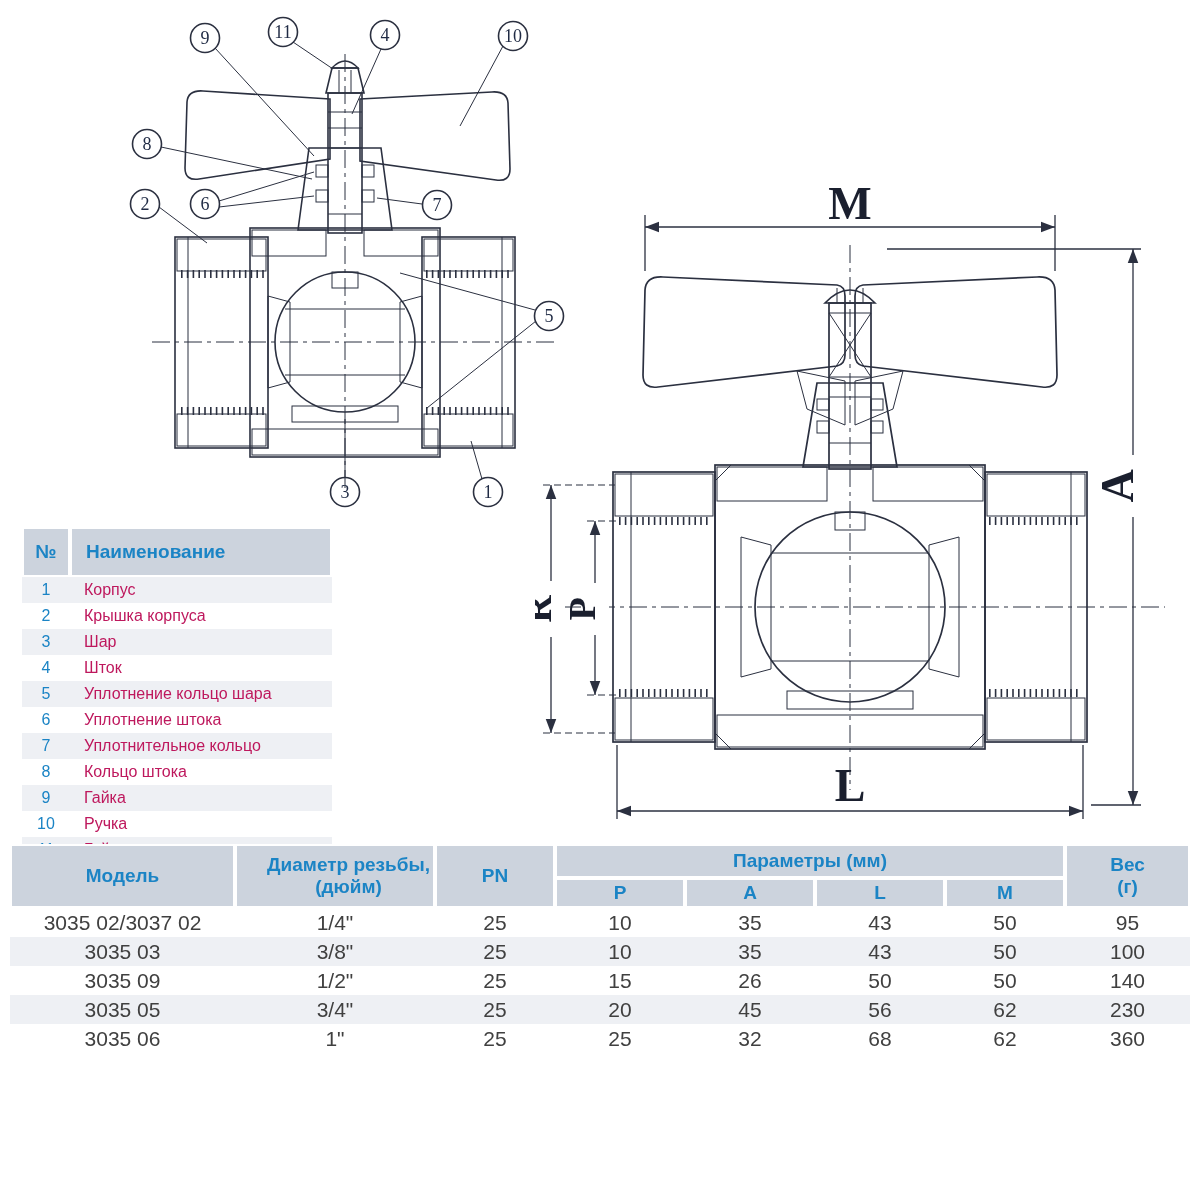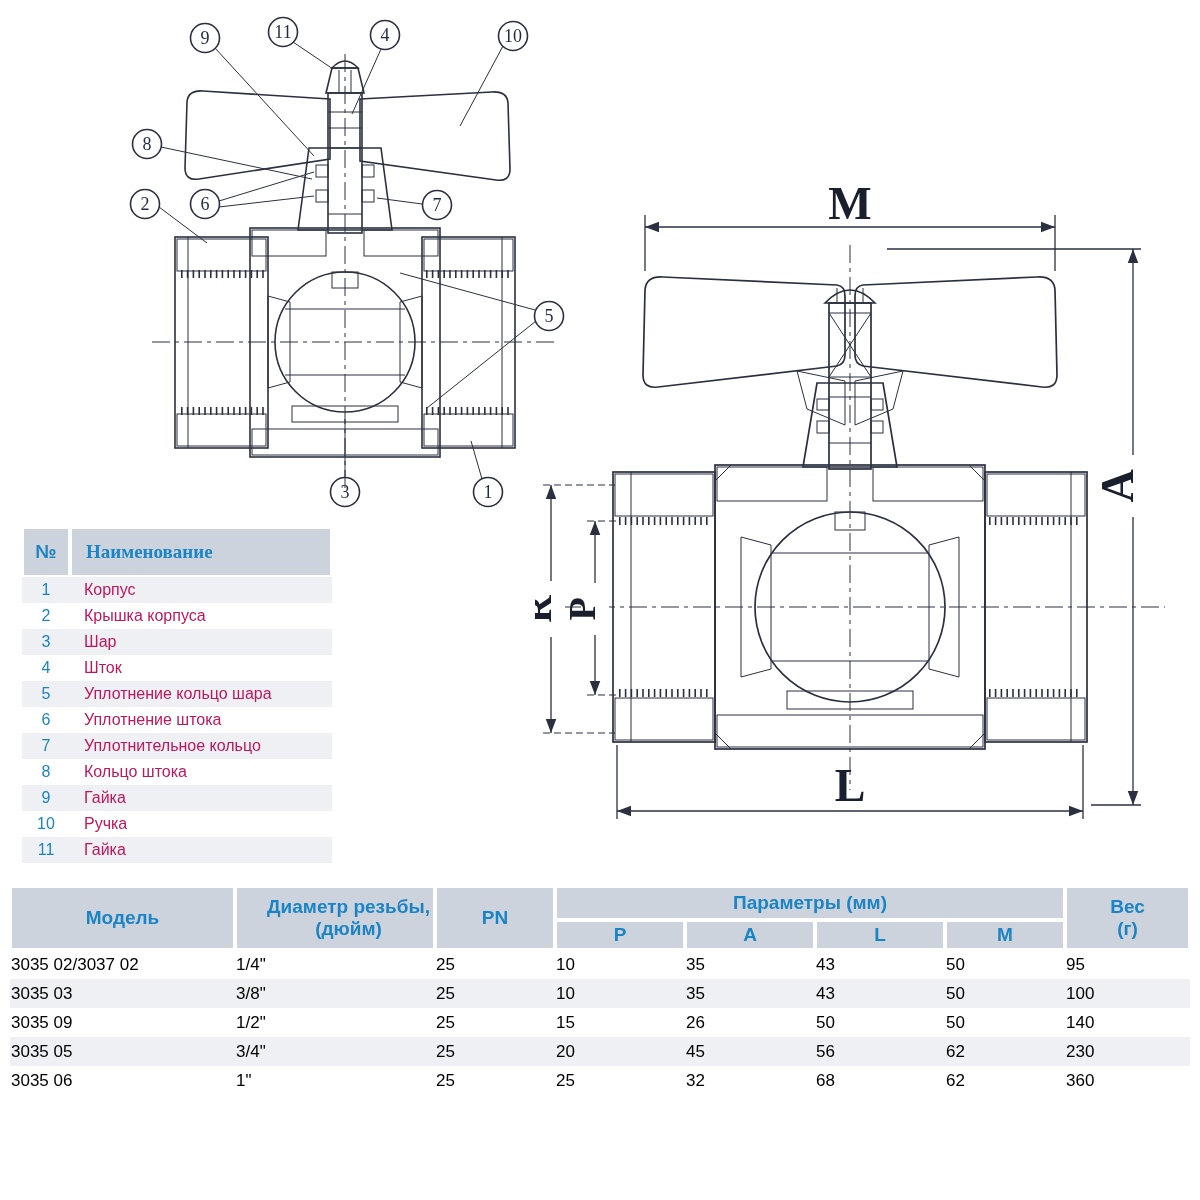--- a/index.html
+++ b/index.html
@@ -18,36 +18,36 @@
   .dimd {stroke:#2b3040;stroke-width:1.1;fill:none;stroke-dasharray:7 4;}
   .co-num{font-family:"Liberation Serif",serif;font-size:18px;fill:#1f2a44;text-anchor:middle;}
   .dimlblBig{font-family:"Liberation Serif",serif;font-size:46px;font-weight:bold;fill:#1a1f2e;text-anchor:middle;}
   .dimlbl   {font-family:"Liberation Serif",serif;font-size:38px;font-weight:bold;fill:#1a1f2e;text-anchor:middle;}
 
   
   .parts-table{position:absolute;left:22px;top:527px;width:310px;border-collapse:separate;border-spacing:0;table-layout:fixed;}
   .parts-table th{background:#ccd3dd;color:#1b84c5;font-weight:bold;font-size:19px;height:44px;
                   border:2px solid #fff;vertical-align:middle;}
   .parts-table th.h-num{text-align:center;}
-  .parts-table th.h-name{text-align:left;padding-left:14px;font-family:Liberation Serif, serif;}
+  .parts-table th.h-name{text-align:left;padding-left:14px;}
   .parts-table td{height:24px;font-size:16px;vertical-align:middle;padding:1px 0;}
   .parts-table td.num{color:#1b84c5;text-align:center;}
   .parts-table td.name{color:#be185d;text-align:left;padding-left:14px;}
   .parts-table tbody tr:nth-child(odd){background:#eef0f4;}
   .parts-table tbody tr:nth-child(even){background:#ffffff;}
 
   
-  .spec-table{position:absolute;left:10px;top:886px;width:1180px;border-collapse:separate;border-spacing:0;table-layout:fixed;}
+  .spec-table{position:absolute;left:10px;top:844px;width:1180px;border-collapse:separate;border-spacing:0;table-layout:fixed;}
   .spec-table th{background:#ccd3dd;color:#1b84c5;font-weight:bold;font-size:19px;
                  border:2px solid #fff;vertical-align:middle;text-align:center;padding:4px 2px;}
   .spec-table thead tr.sub th{height:24px;font-size:19px;padding:1px 2px;}
   .hdr-inner{margin:0 auto;}
   .th-diam .hdr-inner{max-width:176px;margin-left:27px;}
   .th-weight .hdr-inner{max-width:52px;}
-  .spec-table td{height:27px;font-size:17px;color:#000000;vertical-align:middle;}
+  .spec-table td{height:27px;font-size:21px;color:#404040;text-align:center;vertical-align:middle;}
   .spec-table tbody tr:nth-child(even){background:#eef0f4;}
   .spec-table tbody tr:nth-child(odd){background:#ffffff;}
 </style>
 </head>
 <body>
 
 <div class="page">
 
   <svg class="draw" style="left:0;top:0" width="570" height="515" viewBox="0 0 570 515">
     <defs>

